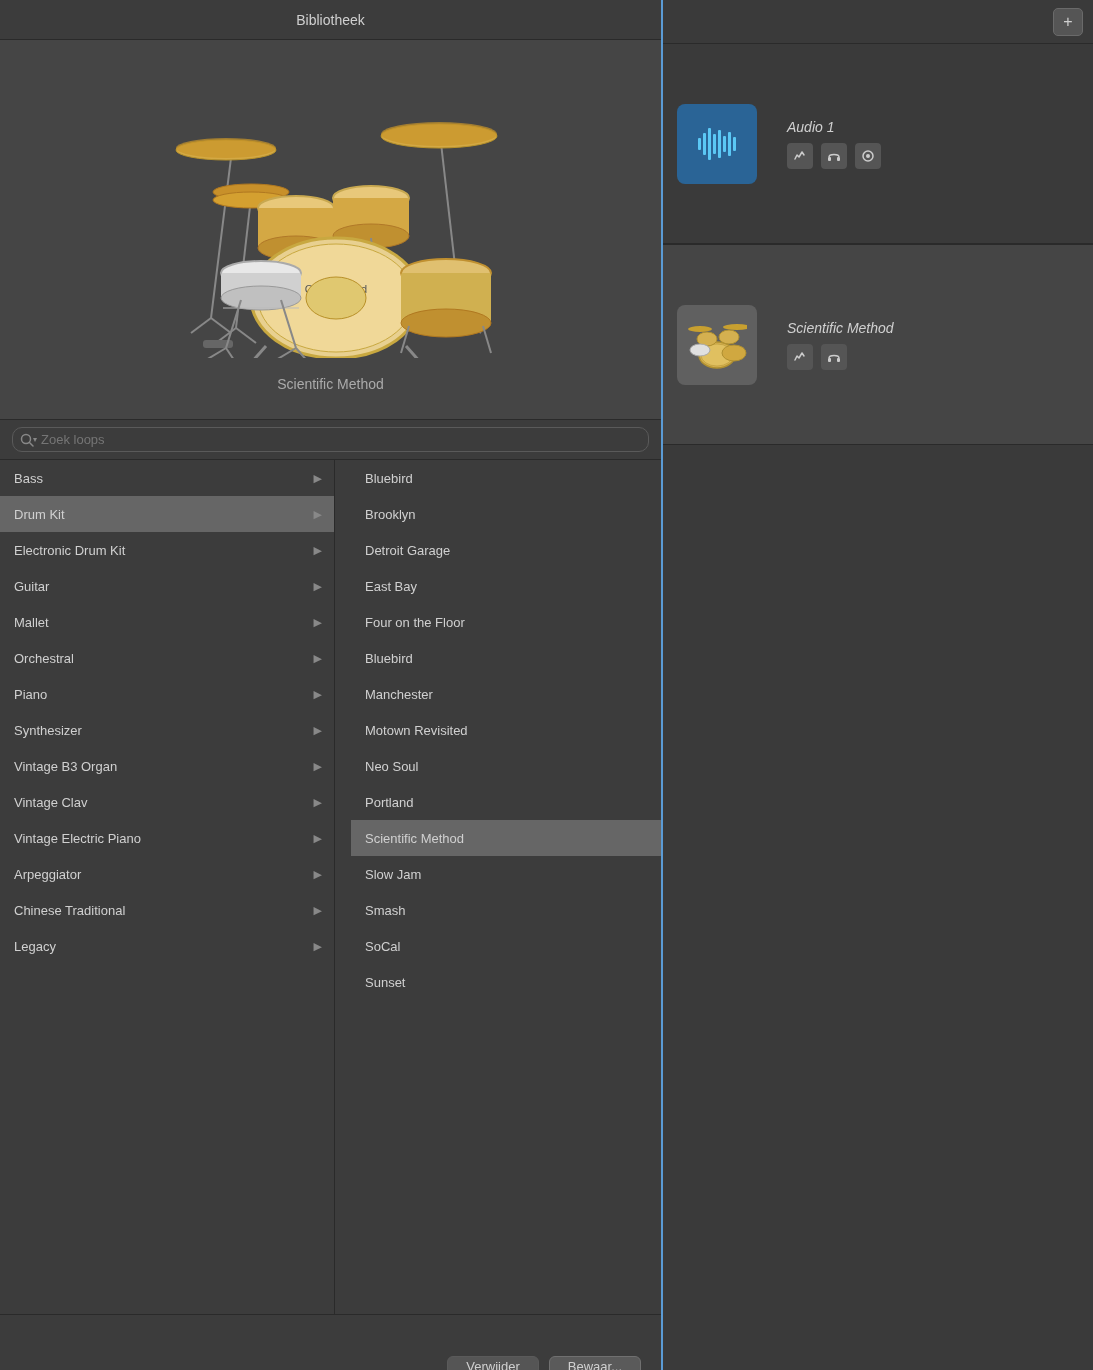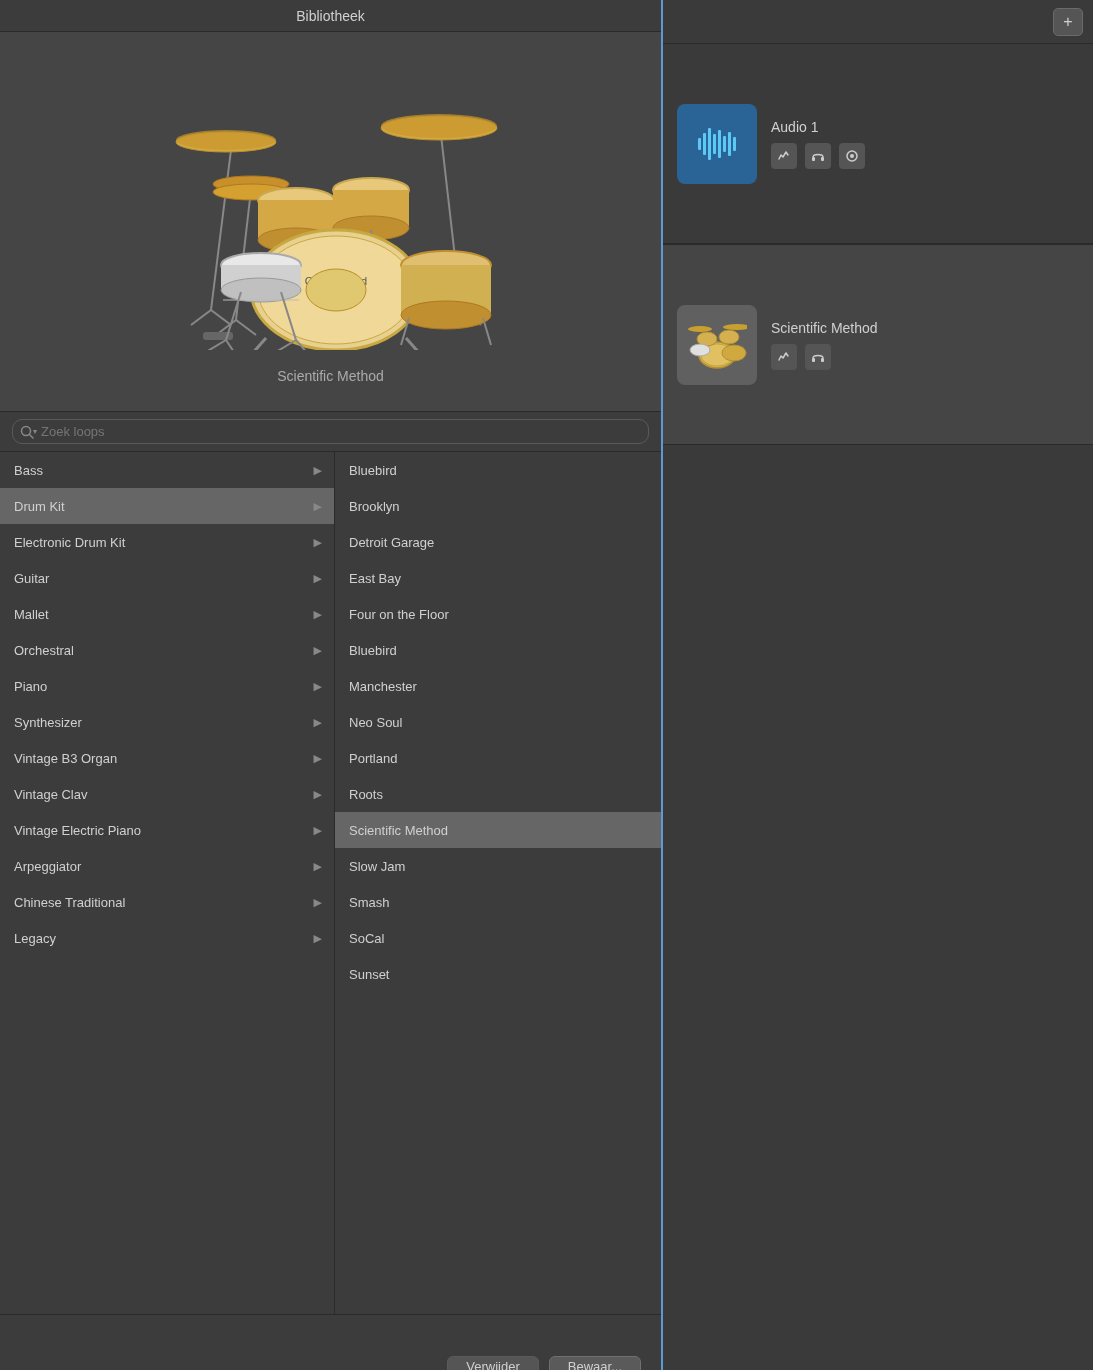--- a/index.html
+++ b/index.html
@@ -16,21 +16,21 @@
     .left-panel {
       width: 663px;
       height: 100%;
       background: #3c3c3c;
       border-right: 2px solid #5b9bd5;
       display: flex;
       flex-direction: column;
     }
 
     .library-header {
-      height: 32px;
+      height: 40px;
       background: #3c3c3c;
       display: flex;
       align-items: center;
       justify-content: center;
       border-bottom: 1px solid #2a2a2a;
     }
 
     .library-title {
       color: #d0d0d0;
       font-size: 14px;
@@ -89,20 +89,21 @@
       flex: 1;
       display: flex;
       align-items: center;
     }
 
     
     .list-area {
       flex: 1;
       display: flex;
       overflow: hidden;
+      gap: 16px;
     }
 
     .left-list {
       width: 335px;
       border-right: 1px solid #2a2a2a;
       overflow-y: auto;
       background: #3c3c3c;
     }
 
     .right-list {
@@ -195,21 +196,22 @@
     }
 
     
     .track-item {
       height: 200px;
       background: #3a3a3a;
       border-bottom: 1px solid #2a2a2a;
       display: flex;
       align-items: center;
       padding: 0 14px;
-      gap: 14px;
+      gap: 30px;
+      font-style: italic;
     }
 
     .track-item:first-child {
       border-top: 1px solid #2a2a2a;
     }
 
     .track-thumb {
       width: 80px;
       height: 80px;
       border-radius: 6px;
@@ -391,23 +393,23 @@
       </div>
 
     <div class="right-list" id="right-list">
         <div class="list-item">Bluebird</div>
         <div class="list-item">Brooklyn</div>
         <div class="list-item">Detroit Garage</div>
         <div class="list-item">East Bay</div>
         <div class="list-item">Four on the Floor</div>
         <div class="list-item">Bluebird</div>
         <div class="list-item">Manchester</div>
+        <div class="list-item">Motown Revisited</div>
         <div class="list-item">Neo Soul</div>
         <div class="list-item">Portland</div>
-        <div class="list-item">Roots</div>
         <div class="list-item active-selected">Scientific Method</div>
         <div class="list-item">Slow Jam</div>
         <div class="list-item">Smash</div>
         <div class="list-item">SoCal</div>
         <div class="list-item">Sunset</div>
       </div>
 
   </div>
 
   <div class="bottom-bar">

